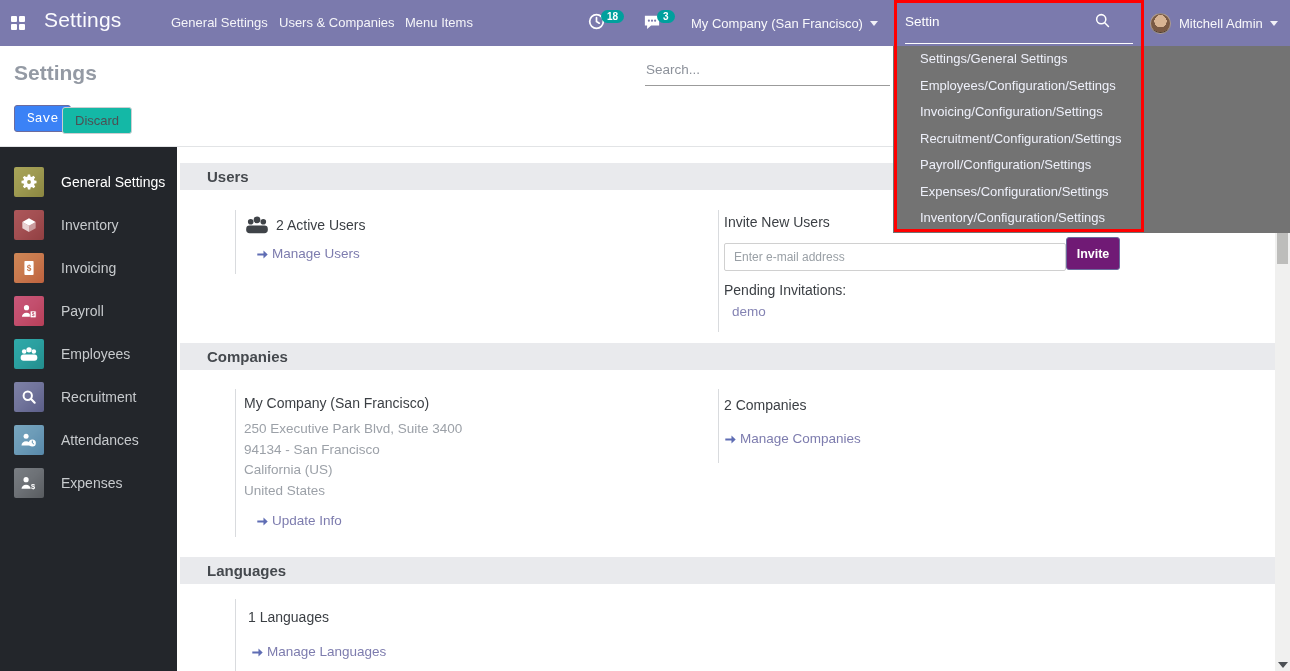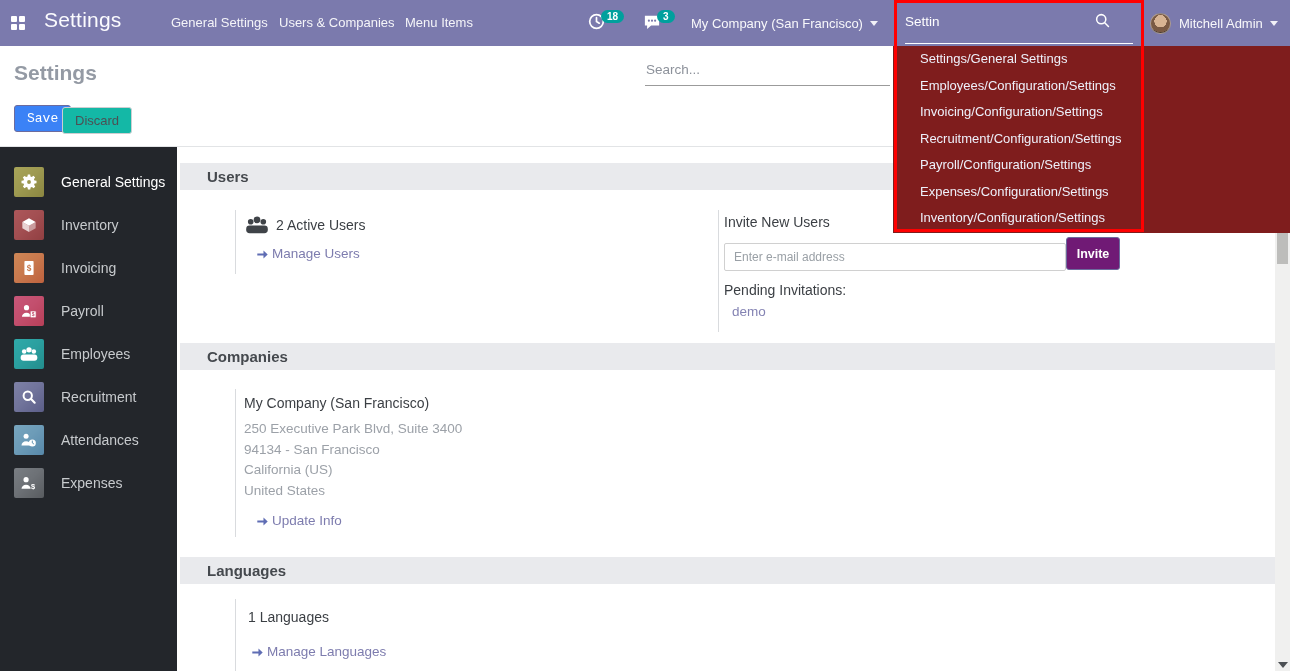--- a/index.html
+++ b/index.html
@@ -26,21 +26,21 @@
     background:radial-gradient(circle at 50% 38%, #d8b493 0 40%, #7a5a44 41% 72%, #4c3a2e 73% 100%); border:1px solid rgba(255,255,255,.4); }
 
   
   .nav-search { position:absolute; left:905px; top:0; width:230px; height:44px; z-index:30; }
   .nav-search input { position:absolute; left:0; top:8px; width:228px; height:26px; background:transparent; border:none; outline:none;
     color:#fff; font-size:13.5px; font-family:"Liberation Sans",sans-serif; }
   .nav-search .underline { position:absolute; left:0; top:43px; width:228px; height:1px; background:#fdfdfe; }
   .nav-search .mag { position:absolute; right:24px; top:12px; }
 
   
-  .search-panel { position:absolute; left:893px; top:46px; width:397px; height:187px; background:#7f1d1d; z-index:25; }
+  .search-panel { position:absolute; left:893px; top:46px; width:397px; height:187px; background:#737373; z-index:25; }
   .search-panel .result { height:26.5px; line-height:26.5px; padding-left:27px; color:#eef0fa; font-size:13px; cursor:pointer; white-space:nowrap; }
 
   
   .highlight-box { position:absolute; left:894px; top:0; width:250px; height:232px; border:3px solid #ff0000; z-index:40; pointer-events:none; }
 
   
   .control-panel { position:absolute; left:0; top:46px; width:1290px; height:101px; background:#fff; border-bottom:1px solid #e2e4e6; }
   .page-title { position:absolute; left:14px; top:15px; font-size:21px; font-weight:600; color:#949aa4; }
   .cp-search { position:absolute; left:645px; top:12px; width:245px; }
   .cp-search input { width:245px; border:none; outline:none; border-bottom:1px solid #9b9b9b; padding:4px 0 8px 1px;
@@ -308,20 +308,29 @@
           <div>United States</div>
         </div>
       <span class="abs" style="left:20px; top:126px;">
         <svg width="13" height="11" viewBox="0 0 20 16">
             <path fill="#5f6db4" d="M2 6.3h9.5V2L18 8l-6.5 6V9.7H2z"></path>
           </svg>
       </span>
       <span class="abs link" style="left:36px; top:124px;">Update Info</span>
     </div>
 
+    <div class="col comp-right">
+      <span class="abs bold-lbl" style="left:5px; top:8px;">2 Companies</span>
+      <span class="abs" style="left:5px; top:44px;">
+        <svg width="13" height="11" viewBox="0 0 20 16">
+            <path fill="#5f6db4" d="M2 6.3h9.5V2L18 8l-6.5 6V9.7H2z"></path>
+          </svg>
+      </span>
+      <span class="abs link" style="left:21px; top:42px;">Manage Companies</span>
+    </div>
 
     <div class="band languages">Languages</div>
 
     <div class="col lang-left">
       <span class="abs bold-lbl" style="left:12px; top:10px;">1 Languages</span>
       <span class="abs" style="left:15px; top:47px;">
         <svg width="13" height="11" viewBox="0 0 20 16">
             <path fill="#5f6db4" d="M2 6.3h9.5V2L18 8l-6.5 6V9.7H2z"></path>
           </svg>
       </span>

